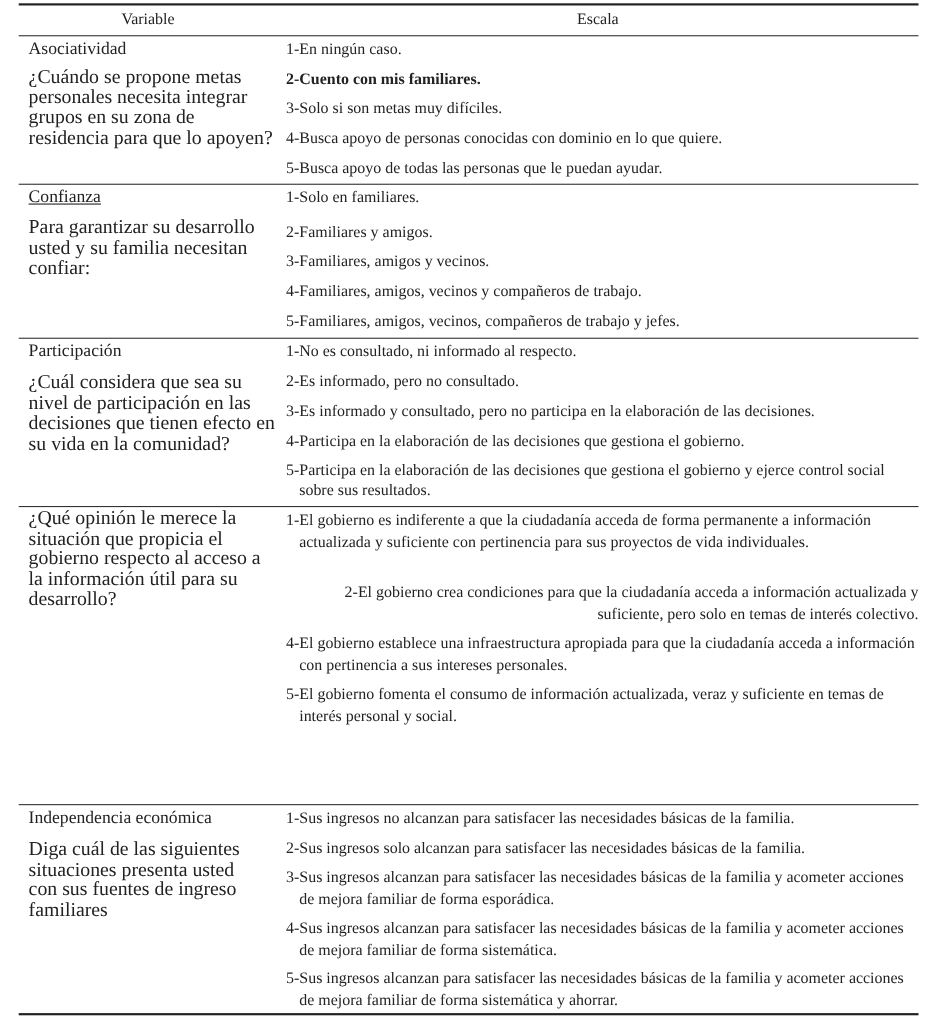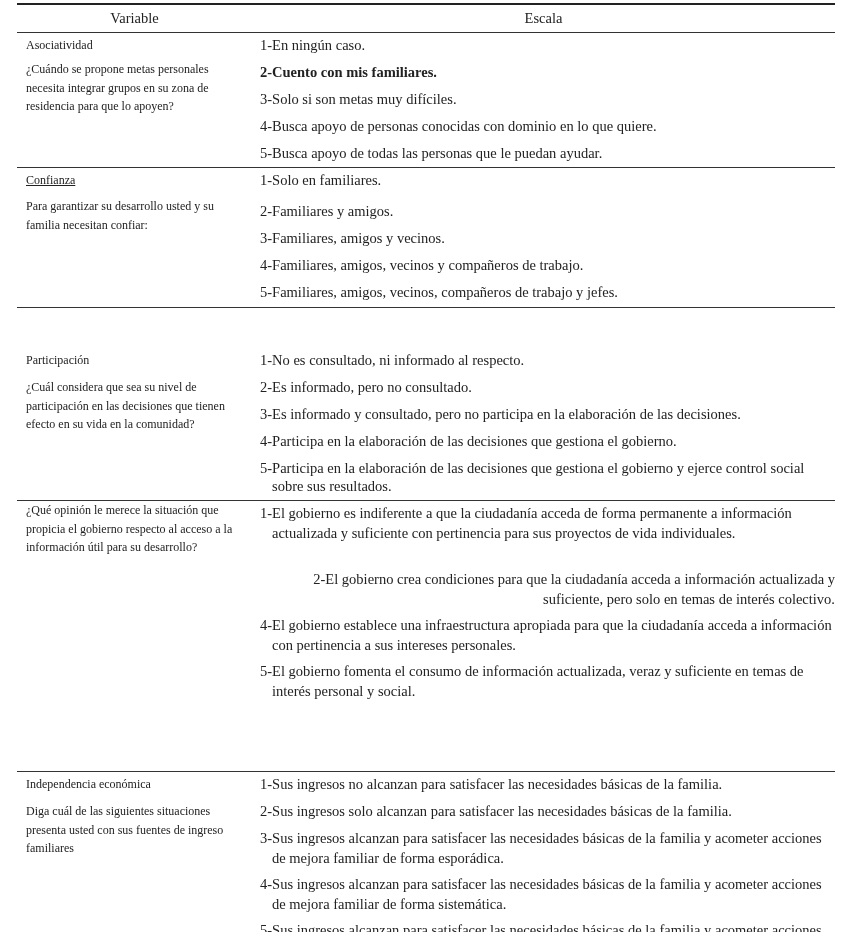--- a/index.html
+++ b/index.html
@@ -7,22 +7,22 @@
          font-family: "Liberation Serif", "DejaVu Serif", serif; color: #222; }
   .tbl { position: absolute; left: 17px; top: 3px; width: 818px; }
   .rule-thick { height: 2px; background: #222; }
   .rule-thin { height: 1px; background: #333; }
   .header { display: flex; height: 27px; align-items: center; font-size: 14.5px; }
   .header .c1 { width: 235px; text-align: center; }
   .header .c2 { flex: 1; text-align: center; }
   .section { display: flex; }
   .section .left { width: 237px; padding-left: 9px; box-sizing: border-box; }
   .section .right { flex: 1; padding-left: 6px; }
-  .var-name { font-size: 12px; line-height: 18px; margin-top: 3px; height: 24px; }
-  .question { font-size: 12px; line-height: 18.5px; padding-right: 4px; }
+  .var-name { font-size: 16px; line-height: 18px; margin-top: 3px; height: 24px; }
+  .question { font-size: 18px; line-height: 18.5px; padding-right: 4px; }
   .opt { font-size: 14.5px; line-height: 19.5px; padding-left: 0; }
   .opt .txt { display: block; padding-left: 12px; text-indent: -12px; }
 </style>
 </head>
 <body>
 
 <div class="tbl">
   <div class="rule-thick"></div>
   <div class="header">
     <div class="c1">Variable</div>
@@ -73,21 +73,21 @@
       <div class="opt" style="height:27px;">
           <span class="txt">4-Familiares, amigos, vecinos y compañeros de trabajo.</span>
         </div>
       <div class="opt" style="height:22px;">
           <span class="txt">5-Familiares, amigos, vecinos, compañeros de trabajo y jefes.</span>
         </div>
     </div>
   </div>
   <div class="rule-thin"></div>
 
-  <div class="section" style="height:152px;margin-top:40px;">
+  <div class="section" style="height:152px;">
     <div class="left">
       <div class="var-name" style="height:27px;">Participación</div>
       <div class="question">¿Cuál considera que sea su nivel de participación en las decisiones que tienen efecto en su vida en la comunidad?</div>
     </div>
     <div class="right" style="padding-top:3px;">
       <div class="opt" style="height:27px;">
           <span class="txt">1-No es consultado, ni informado al respecto.</span>
         </div>
       <div class="opt" style="height:27px;">
           <span class="txt">2-Es informado, pero no consultado.</span>

